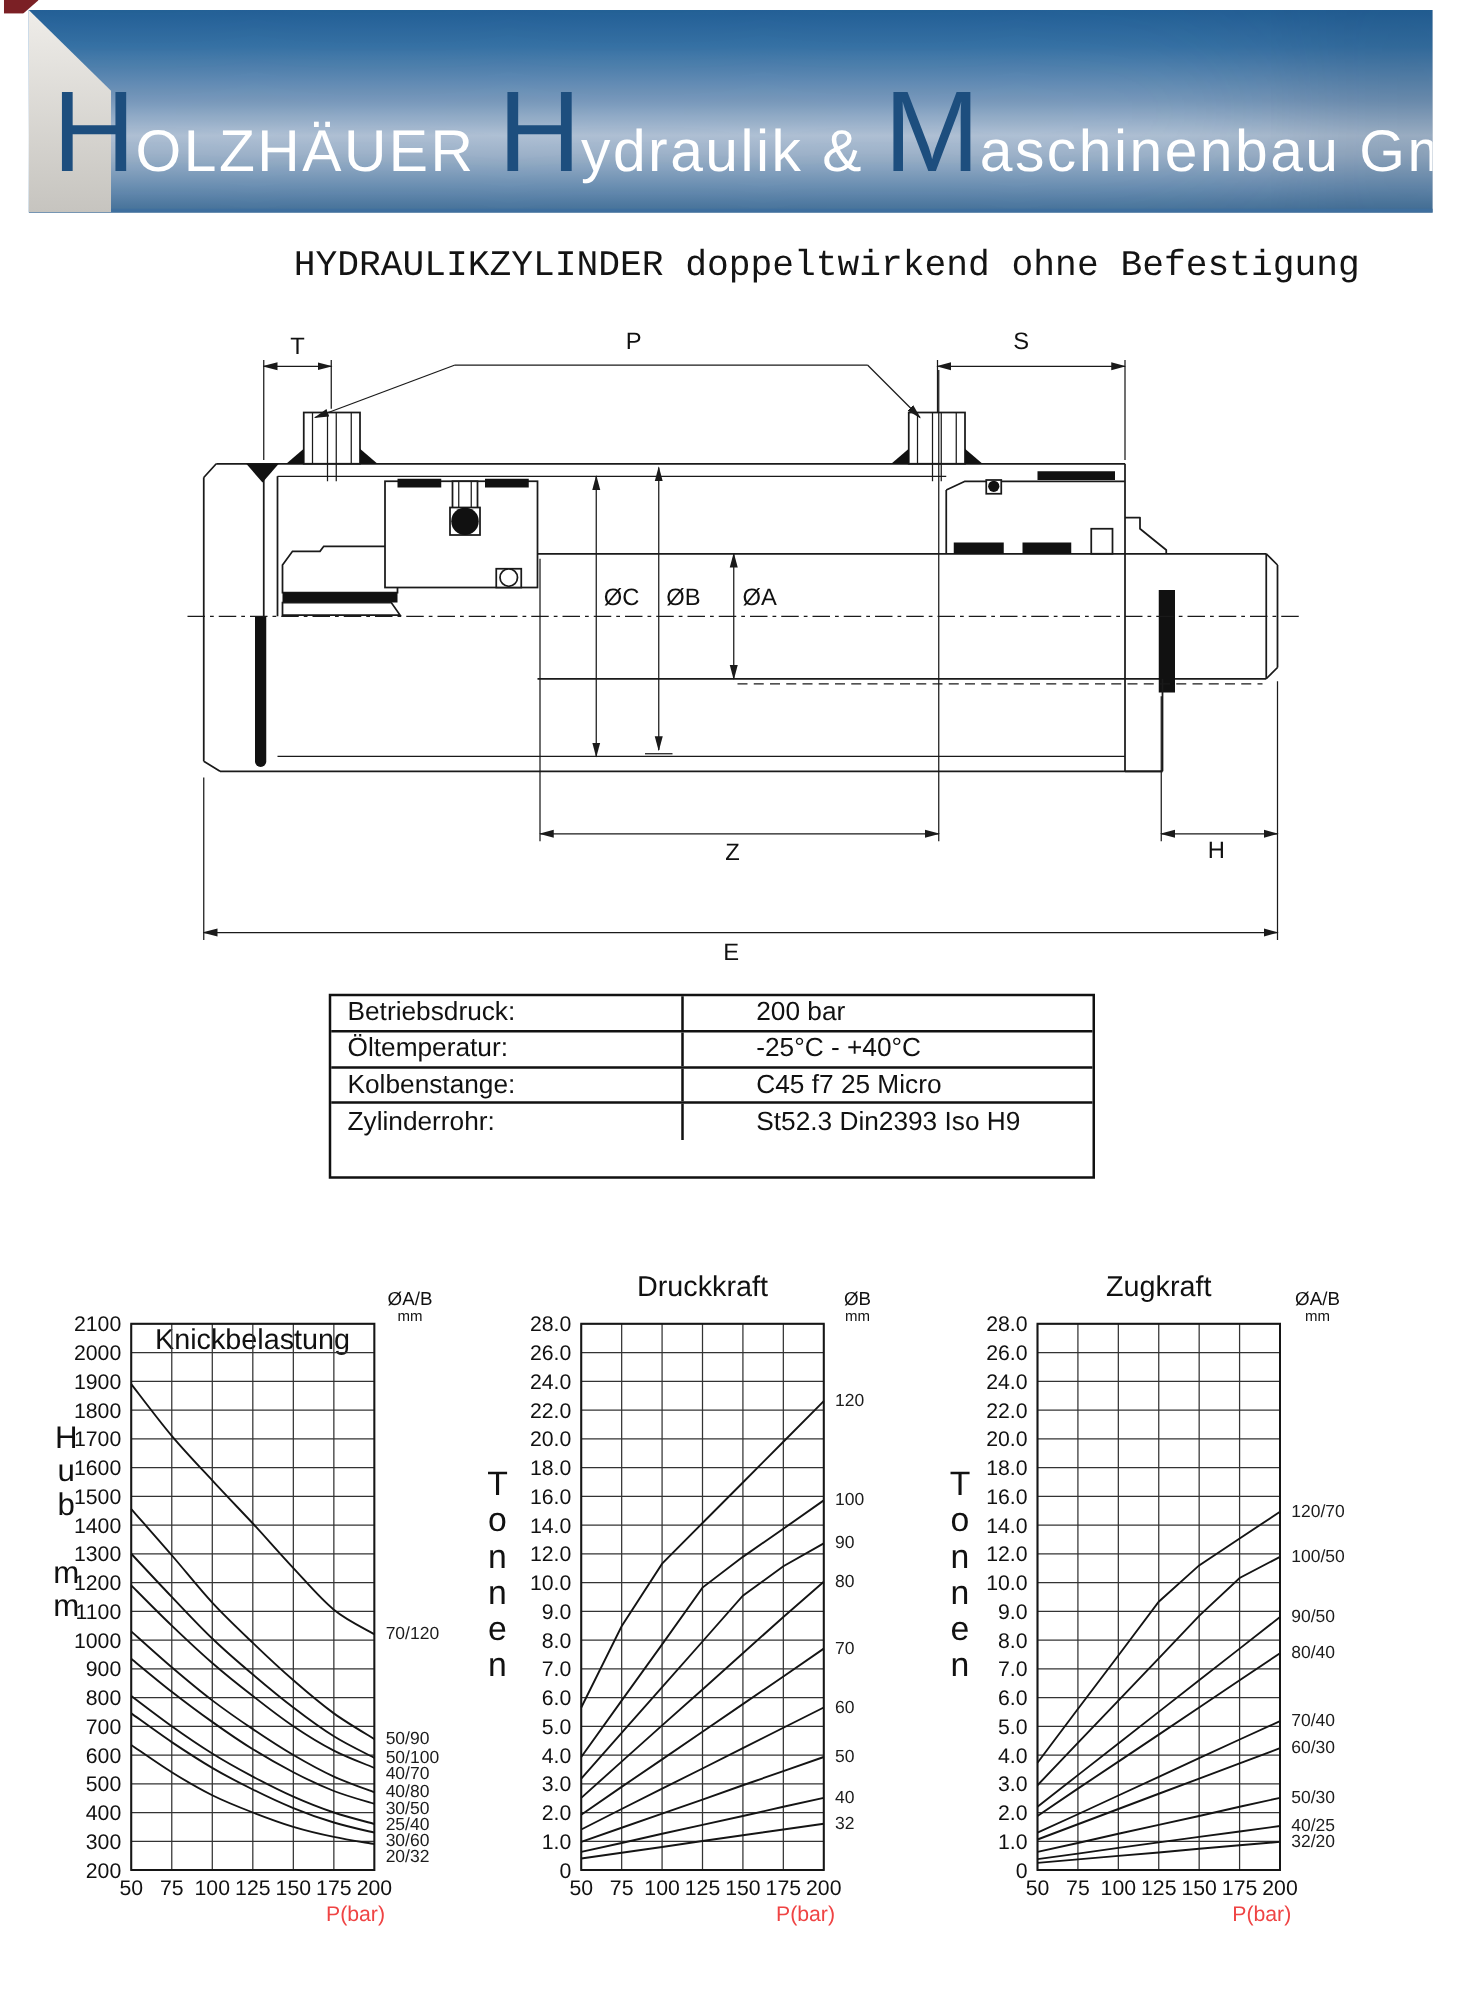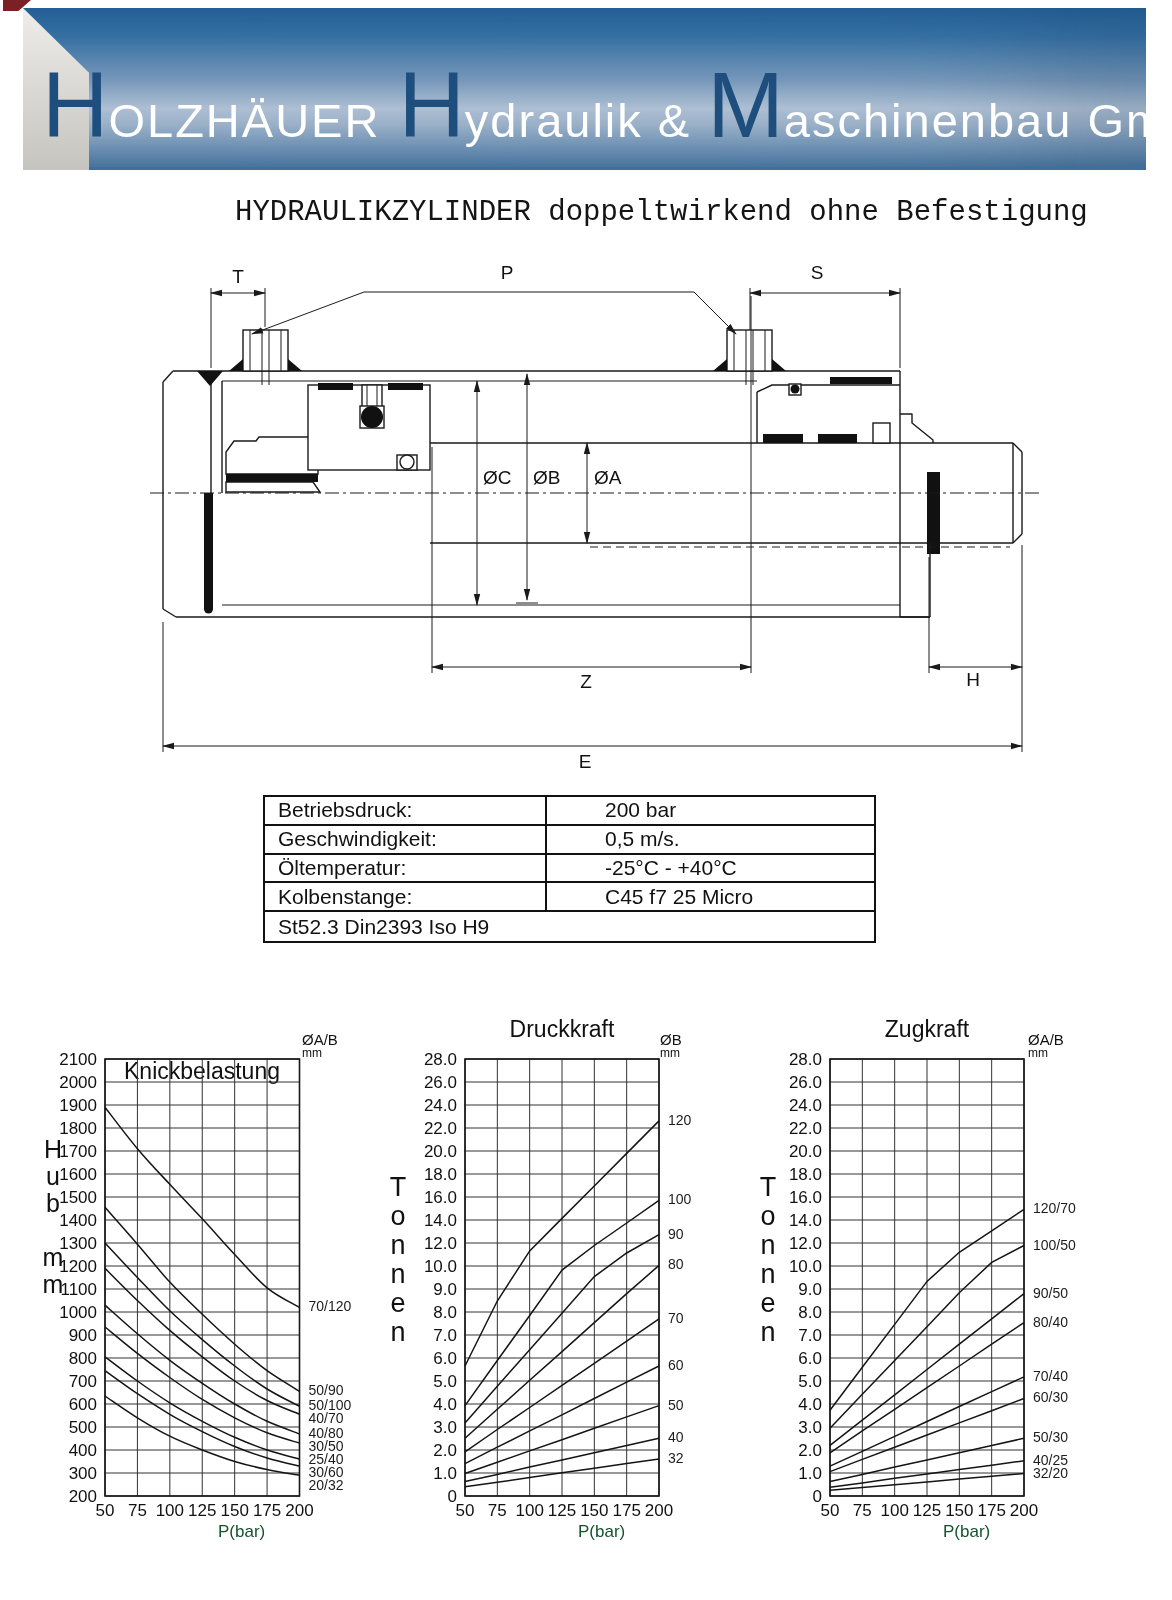--- a/index.html
+++ b/index.html
@@ -42,24 +42,24 @@
   #charts-svg{position:absolute;left:0;top:985px;}
   .gl{stroke:#333;stroke-width:1;}
   .bd{fill:none;stroke:#161616;stroke-width:1.6;}
   .cv{fill:none;stroke:#141414;stroke-width:1.5;}
   .tk{font-size:17px;fill:#111;font-family:"Liberation Sans",sans-serif;}
   .tm{text-anchor:middle;}
   .te{text-anchor:end;}
   .cl{font-size:14px;fill:#1c1c1c;font-family:"Liberation Sans",sans-serif;}
   .vl{fill:#111;text-anchor:middle;font-family:"Liberation Sans",sans-serif;}
   .chart-title{position:absolute;top:1016px;width:300px;text-align:center;font-size:23px;color:#111;white-space:nowrap;}
-  .right-header{position:absolute;top:1032px;width:52px;color:#111;line-height:1.0;}
+  .right-header{position:absolute;top:1032px;width:52px;text-align:center;color:#111;line-height:1.0;}
   .right-header .rh1{font-size:15px;display:block;}
   .right-header .rh2{font-size:12px;display:block;}
-  .xlabel{position:absolute;top:1522px;width:90px;font-size:17px;color:#14532d;}
+  .xlabel{position:absolute;top:1522px;width:90px;text-align:right;font-size:17px;color:#ef4444;}
 </style>
 </head>
 <body>
 
 <div id="page">
 
   <div id="banner"></div>
   <div id="gray-flag"></div>
   <div id="maroon-sliver"></div>
   <svg id="logo-svg" width="1123" height="162">
@@ -169,32 +169,29 @@
       <text class="dimtxt" x="585" y="768" text-anchor="middle">E</text>
     </g>
   </svg>
 
   <div id="spec-table">
     <div class="spec-row">
       <div class="spec-cell">Betriebsdruck:</div>
       <div class="spec-cell">200 bar</div>
     </div>
     <div class="spec-row">
-      <div class="spec-cell">Geschwindigkeit:</div>
-      <div class="spec-cell">0,5 m/s.</div>
-    </div>
-    <div class="spec-row">
       <div class="spec-cell">Öltemperatur:</div>
       <div class="spec-cell">-25°C - +40°C</div>
     </div>
     <div class="spec-row">
       <div class="spec-cell">Kolbenstange:</div>
       <div class="spec-cell">C45 f7 25 Micro</div>
     </div>
     <div class="spec-row">
+      <div class="spec-cell">Zylinderrohr:</div>
       <div class="spec-cell">St52.3 Din2393 Iso H9</div>
     </div>
   </div>
 
   <div class="chart-title" style="left:52px;margin-top:42px;">Knickbelastung</div>
   <div class="chart-title" style="left:412px;">Druckkraft</div>
   <div class="chart-title" style="left:777px;">Zugkraft</div>
 
   <div class="right-header" style="left:302px;">
     <span class="rh1">ØA/B</span>

